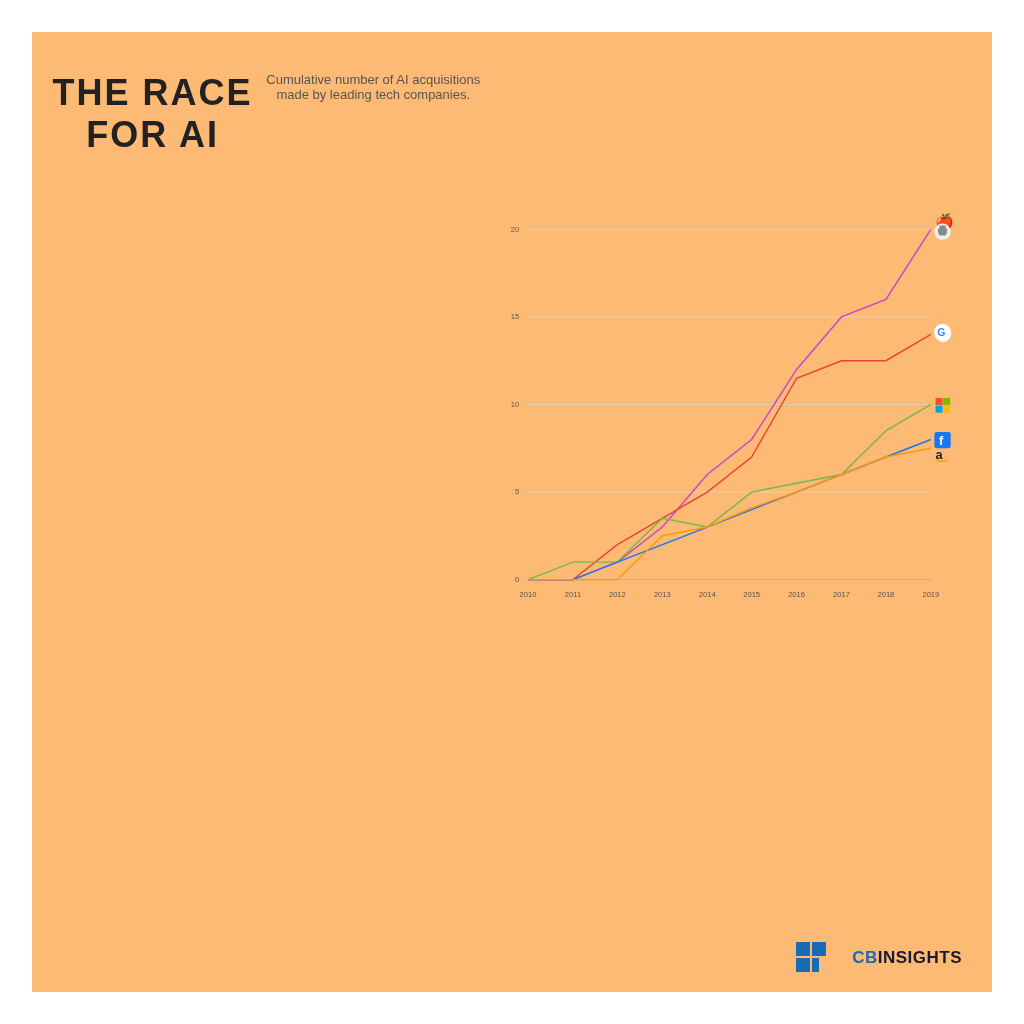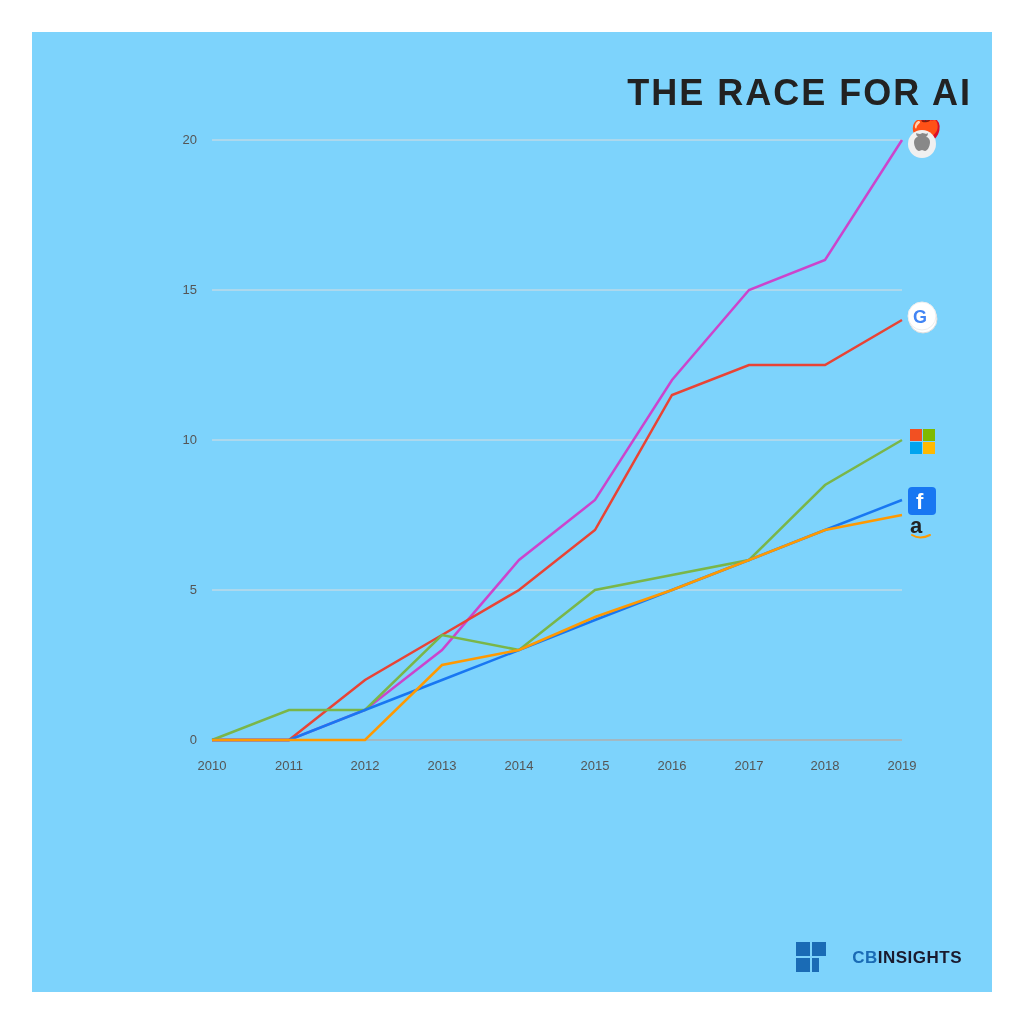--- a/index.html
+++ b/index.html
@@ -9,25 +9,24 @@
       width: 1024px;
       height: 1024px;
       overflow: hidden;
       display: flex;
       align-items: center;
       justify-content: center;
     }
     .chart-container {
       width: 960px;
       height: 960px;
-      background: #7dd3fc;
+      background: #fdba74;
       position: relative;
       display: flex;
-      flex-direction: column;
-      align-items: flex-end;
+      align-items: flex-start;
       padding: 40px 20px 20px 20px;
     }
     .chart-title {
       font-size: 36px;
       font-weight: 900;
       letter-spacing: 2px;
       color: #222;
       margin-bottom: 6px;
       text-align: center;
     }
@@ -53,20 +52,21 @@
       display: flex;
       align-items: center;
       gap: 24px;
     }
   </style>
 </head>
 <body>
 
 <div class="chart-container">
   <div class="chart-title">THE RACE FOR AI</div>
+  <div class="chart-subtitle">Cumulative number of AI acquisitions made by leading tech companies.</div>
 
   <div class="chart-area">
     <svg class="main-chart" viewBox="0 0 820 700">
 
       <line x1="60" y1="620" x2="750" y2="620" stroke="#ddd" stroke-width="1"></line>
       <line x1="60" y1="470" x2="750" y2="470" stroke="#ddd" stroke-width="1"></line>
       <line x1="60" y1="320" x2="750" y2="320" stroke="#ddd" stroke-width="1"></line>
       <line x1="60" y1="170" x2="750" y2="170" stroke="#ddd" stroke-width="1"></line>
       <line x1="60" y1="20" x2="750" y2="20" stroke="#ddd" stroke-width="1"></line>
 

